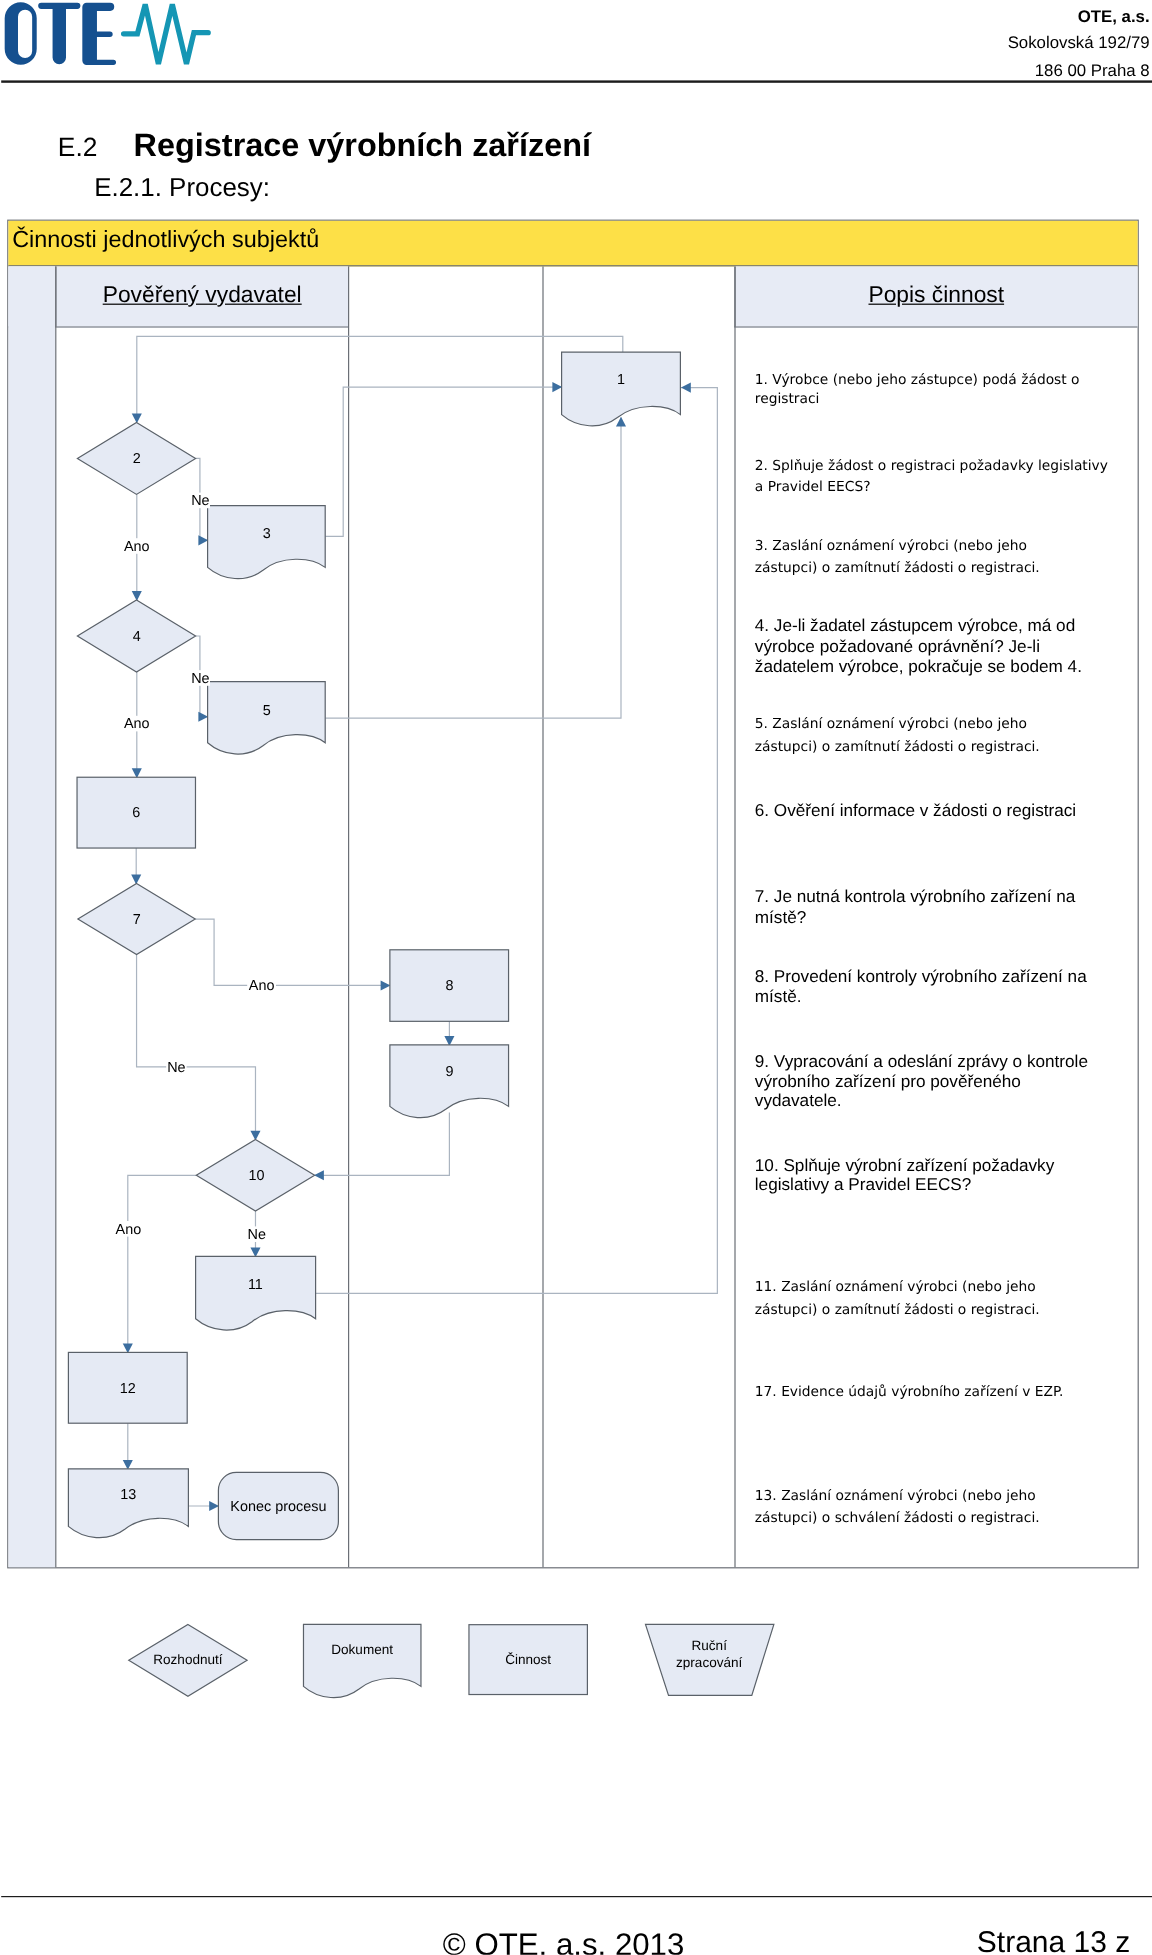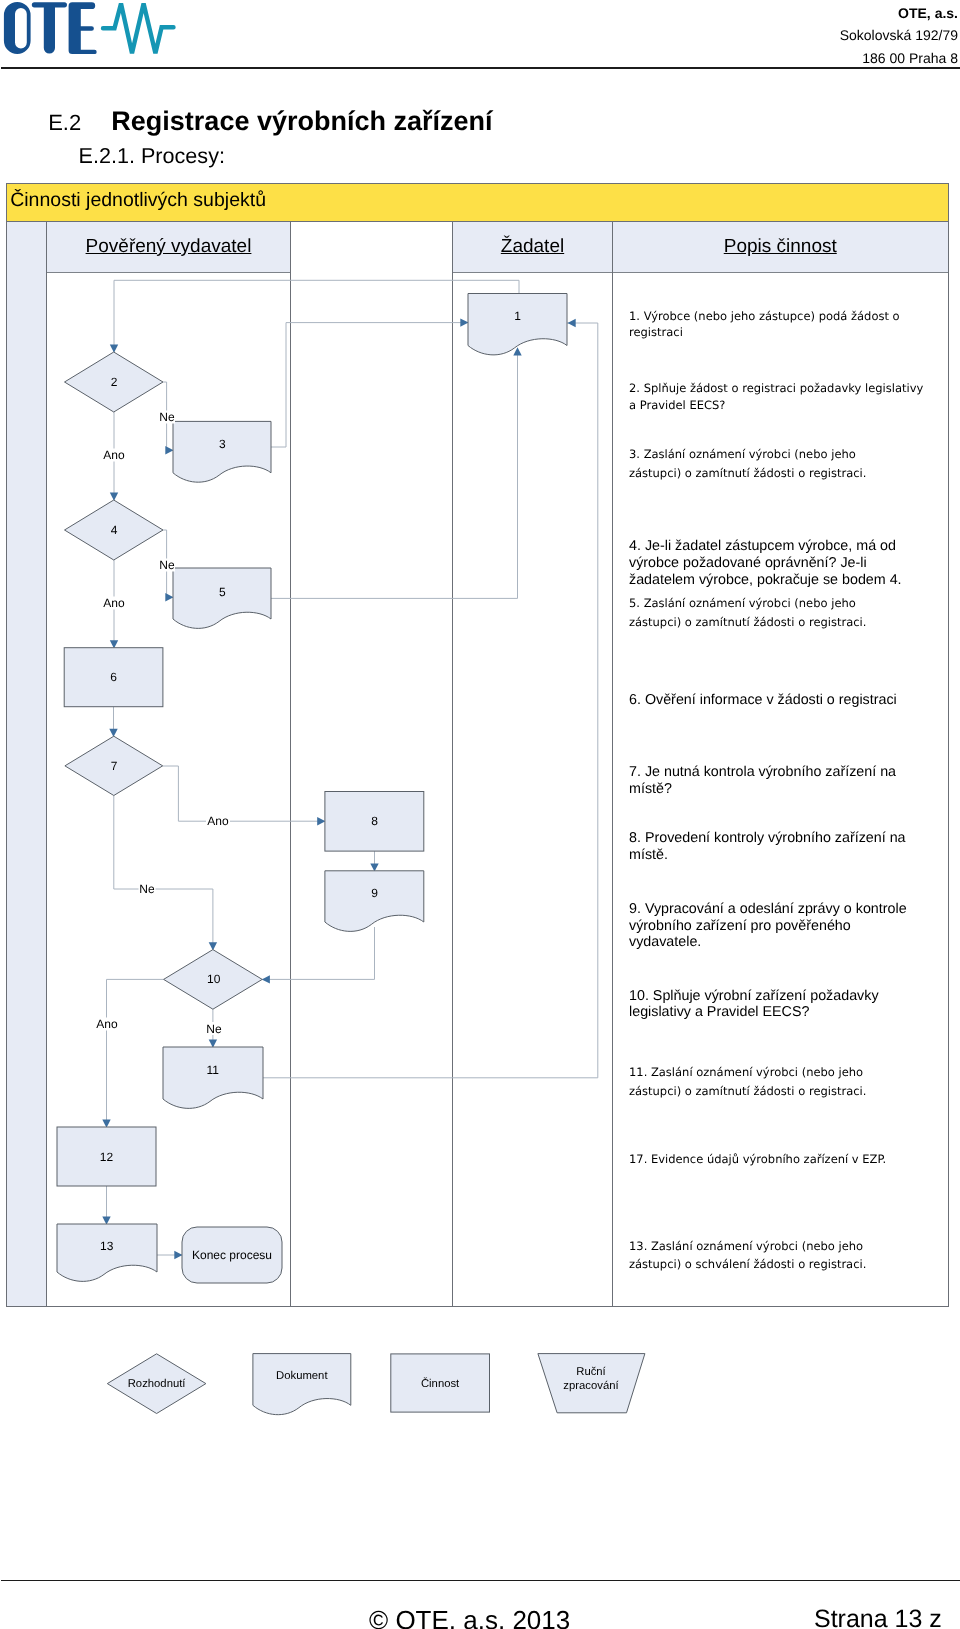--- a/index.html
+++ b/index.html
@@ -13,21 +13,21 @@
   #h2{position:absolute;left:78.5px;top:142.5px;font-size:21.6px;color:#000;white-space:nowrap;}
   #ftr-rule{position:absolute;left:1px;top:1580px;width:959px;border-top:1.5px solid #1c1c1c;}
   #ftr-left{position:absolute;left:369px;top:1605px;font-size:26px;font-weight:normal;color:#000;}
   #ftr-right{position:absolute;left:814px;top:1605px;font-size:25px;font-weight:normal;color:#000;}
   #flow{position:absolute;left:0;top:0;-webkit-font-smoothing:antialiased;}
   #flow text{-webkit-font-smoothing:antialiased;}
   
   #descs{position:absolute;left:0;top:0;}
   .desc{position:absolute;left:629px;width:310px;color:#000;white-space:nowrap;}
   .desc.lato{font-family:"DejaVu Sans",sans-serif;font-size:11.5px;}
-  .desc.arial{font-family:"Liberation Sans",sans-serif;font-size:14.3px;margin-top:24px;}
+  .desc.arial{font-family:"Liberation Sans",sans-serif;font-size:14.3px;}
 
   
   #tbl{position:absolute;left:6px;top:183px;width:942.5px;height:1124px;
        border:1.4px solid #6b6f76;box-sizing:border-box;}
   .trow1{position:absolute;left:0;top:0;right:0;height:38px;background:#fde047;
          border-bottom:1.4px solid #6b6f76;box-sizing:border-box;
          font-size:19.5px;color:#000;padding-left:3.2px;line-height:33.5px;}
   .tcolhdr{position:absolute;top:38px;height:50.5px;background:#e7ebf5;
            border-bottom:1.2px solid #7e838a;box-sizing:border-box;
            font-size:19px;color:#000000;text-align:center;line-height:50px;text-decoration:underline;}
@@ -72,21 +72,20 @@
   </div>
   <div id="h2">E.2.1. Procesy:</div>
 
   
   <div id="tbl">
     <div class="trow1">
       <span>Činnosti jednotlivých subjektů</span>
     </div>
     <div class="tcolhdr c0"></div>
     <div class="tcolhdr c1">Pověřený vydavatel</div>
-    <div class="tcolhdr c3">Žadatel</div>
     <div class="tcolhdr c4">Popis činnost</div>
     <div class="tbody-spacer"></div>
     <div class="vline v1"></div>
     <div class="vline v2"></div>
     <div class="vline v3"></div>
     <div class="vline v4"></div>
   </div>
 
   
   <svg id="flow" width="960" height="1629" viewBox="0 0 960 1629">

